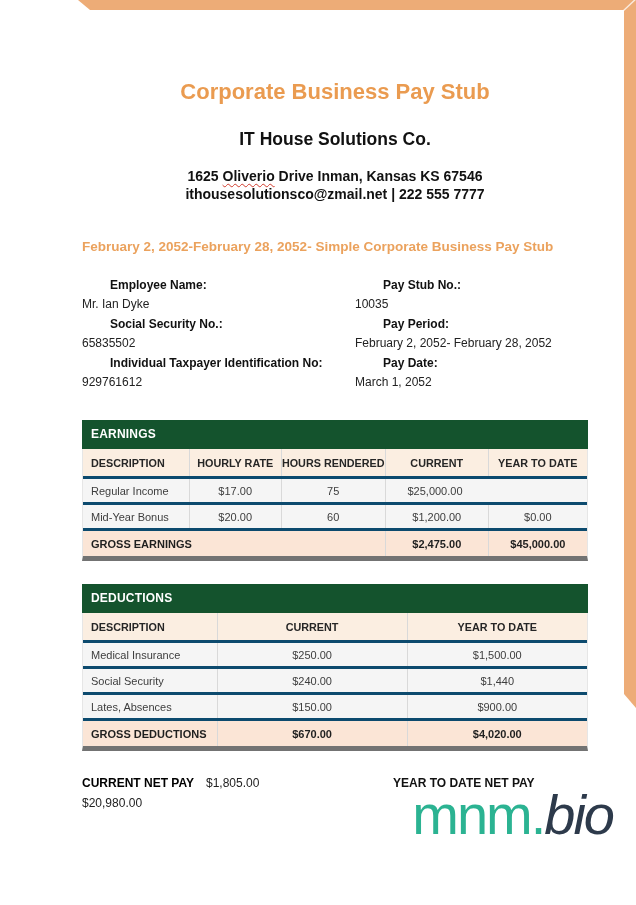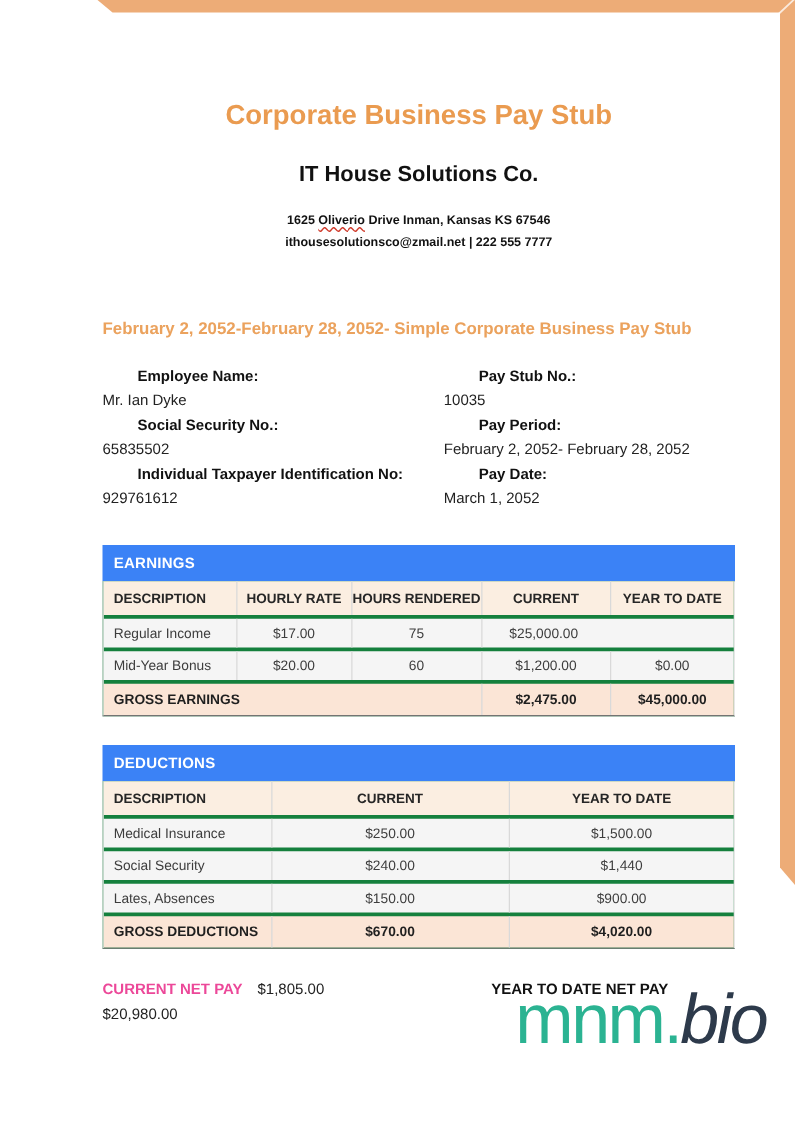--- a/index.html
+++ b/index.html
@@ -17,49 +17,49 @@
 
   .doc-title {
     margin-top: 78px; text-align: center;
     font-size: 22px; font-weight: bold; color: #EA9B50; line-height: 28px;
   }
   .company {
     margin-top: 22px; text-align: center;
     font-size: 17.5px; font-weight: bold; color: #111; line-height: 23px;
   }
   .addr-block { margin-top: 17px; text-align: center; }
-  .addr-line { font-size: 10px; font-weight: bold; color: #111; line-height: 17.5px; }
+  .addr-line { font-size: 14px; font-weight: bold; color: #111; line-height: 17.5px; }
   .squiggle {
     text-decoration: underline wavy #d03a2b;
     text-decoration-thickness: 1px; text-underline-offset: 2px;
   }
 
   .period-heading {
-    margin-top: 51px; font-size: 13.5px; font-weight: bold;
+    margin-top: 35px; font-size: 13.5px; font-weight: bold;
     color: #EBA25D; line-height: 17px;
   }
 
   .info { margin-top: 21px; display: flex; }
   .info-col-left { width: 273px; flex: 0 0 273px; }
   .info-col-right { flex: 1; }
   .info-line { font-size: 12px; line-height: 19.4px; color: #222; }
   .info-line.lbl { font-weight: bold; color: #111; padding-left: 28px; }
 
   .tbl { width: 506px; }
   .tbl-earnings { margin-top: 28px; }
   .tbl-deductions { margin-top: 23px; }
   .band {
-    height: 29px; line-height: 29px; background: #3b82f6;
+    height: 29px; line-height: 29px; background: #14532d;
     color: #ffffff; font-size: 12px; font-weight: bold;
     padding-left: 9px; letter-spacing: 0.2px;
   }
   .tbl-body {
-    background: #15803d;
+    background: #0c4a6e;
     border-left: 1px solid #E6E6E6; border-right: 1px solid #E6E6E6;
-    border-bottom: 1px solid #737373;
+    border-bottom: 5px solid #737373;
   }
   .trow { display: flex; }
   .trow + .trow { margin-top: 3px; }
   .trow .cell {
     display: flex; align-items: center; justify-content: center;
     font-size: 11px; color: #3d3d3d; text-align: center;
   }
   .trow .cell + .cell { border-left: 1px solid #D9D9D9; }
   .trow .cell.left { justify-content: flex-start; padding-left: 8px; text-align: left; }
   .hrow { background: #FBEEE1; height: 27px; }
@@ -70,21 +70,21 @@
 
   
   .e-c0 { width: 21%; } .e-c1 { width: 18.2%; } .e-c2 { width: 20.7%; }
   .e-c3 { width: 20.4%; } .e-c4 { width: 19.7%; }
   .e-span { width: 59.9%; }
   
   .d-c0 { width: 26.5%; } .d-c1 { width: 37.7%; } .d-c2 { width: 35.8%; }
 
   .netpay { margin-top: 23px; position: relative; }
   .netpay-line1 { display: flex; align-items: baseline; font-size: 12px; line-height: 19.5px; }
-  .np-label { font-weight: bold; color: #ec4899; }
+  .np-label { font-weight: bold; color: #000000; }
   .np-value { margin-left: 12px; color: #222; }
   .np-ytd-label { position: absolute; left: 311px; top: 0; font-weight: bold; font-size: 12px; color: #111; }
   .netpay-line2 { font-size: 12px; line-height: 19.5px; color: #222; }
 
   .logo {
     position: absolute; right: 23px; top: 784px;
     font-size: 56px; font-weight: normal; letter-spacing: -2px; line-height: 62px;
     white-space: nowrap;
   }
   .logo-primary { color: #2BB392; }

